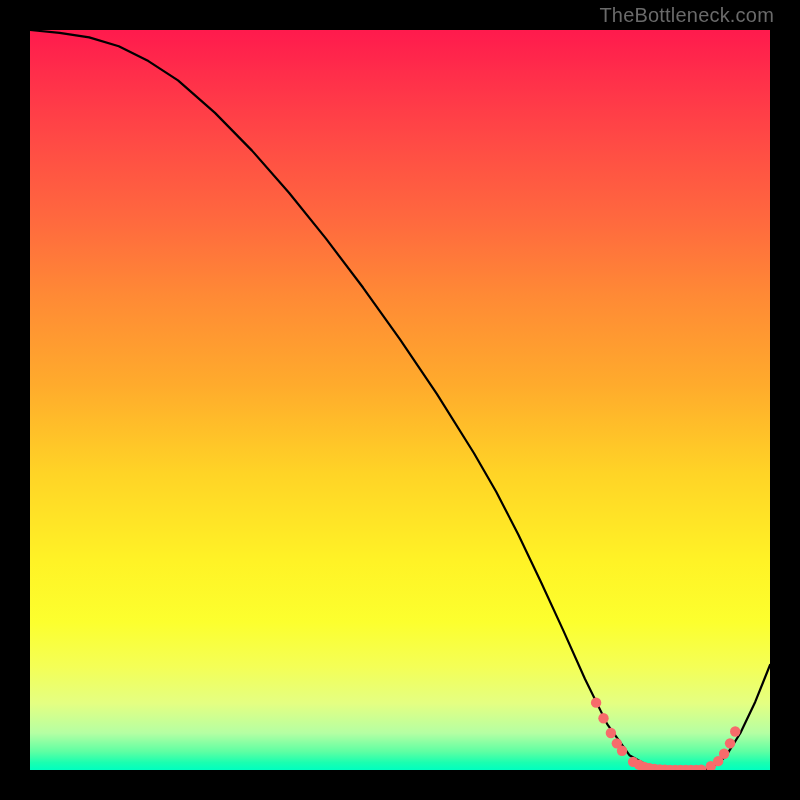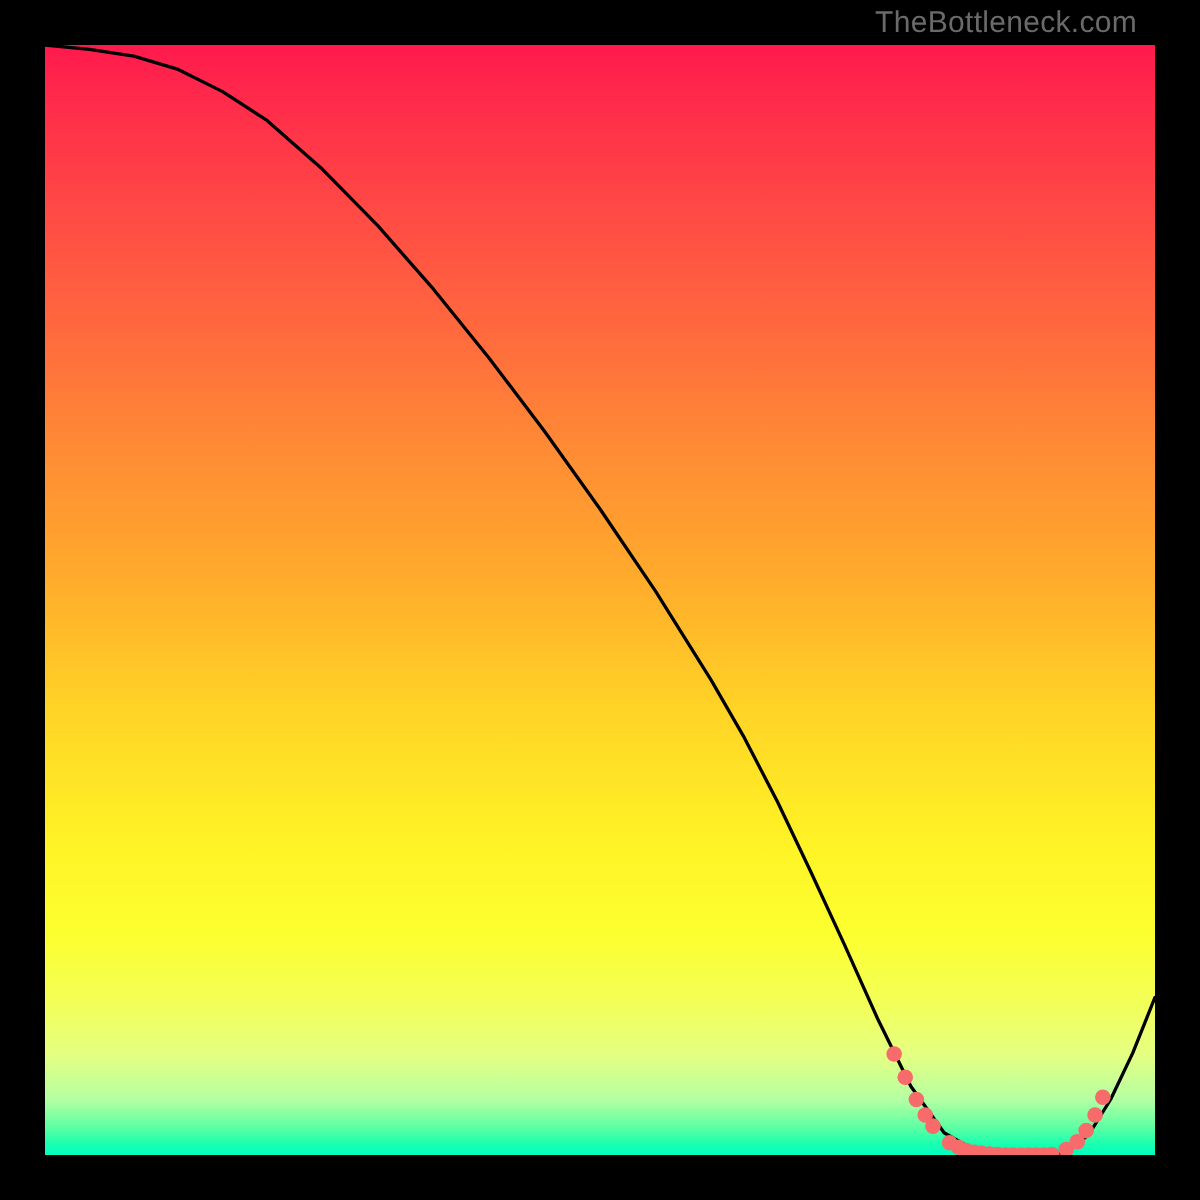--- a/index.html
+++ b/index.html
@@ -55,21 +55,21 @@
   .curve-svg {
     position: absolute;
     top: 0;
     left: 0;
     width: 740px;
     height: 740px;
   }
   .watermark {
     position: absolute;
     top: 4px;
-    right: 42px;
+    right: 26px;
     color: #6a6a6a;
     font-size: 20px;
     letter-spacing: 0.2px;
     user-select: none;
   }
 </style>
 </head>
 <body>
 
 <div class="frame">

